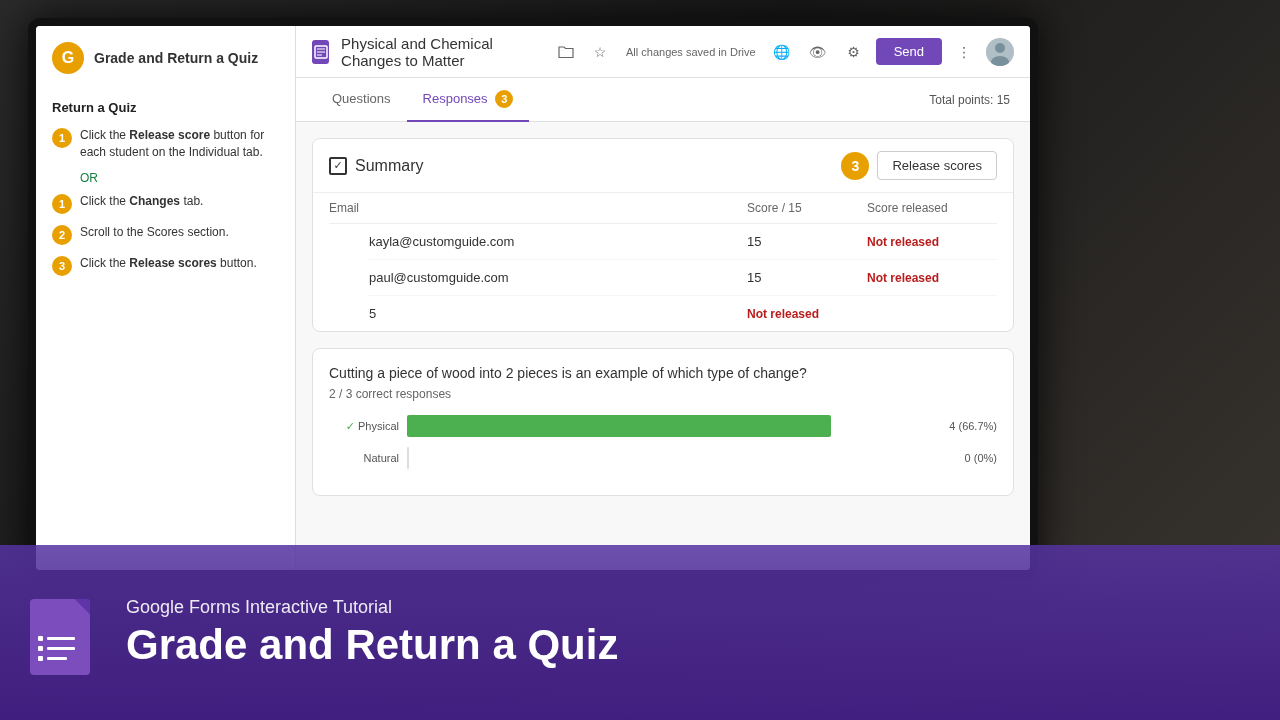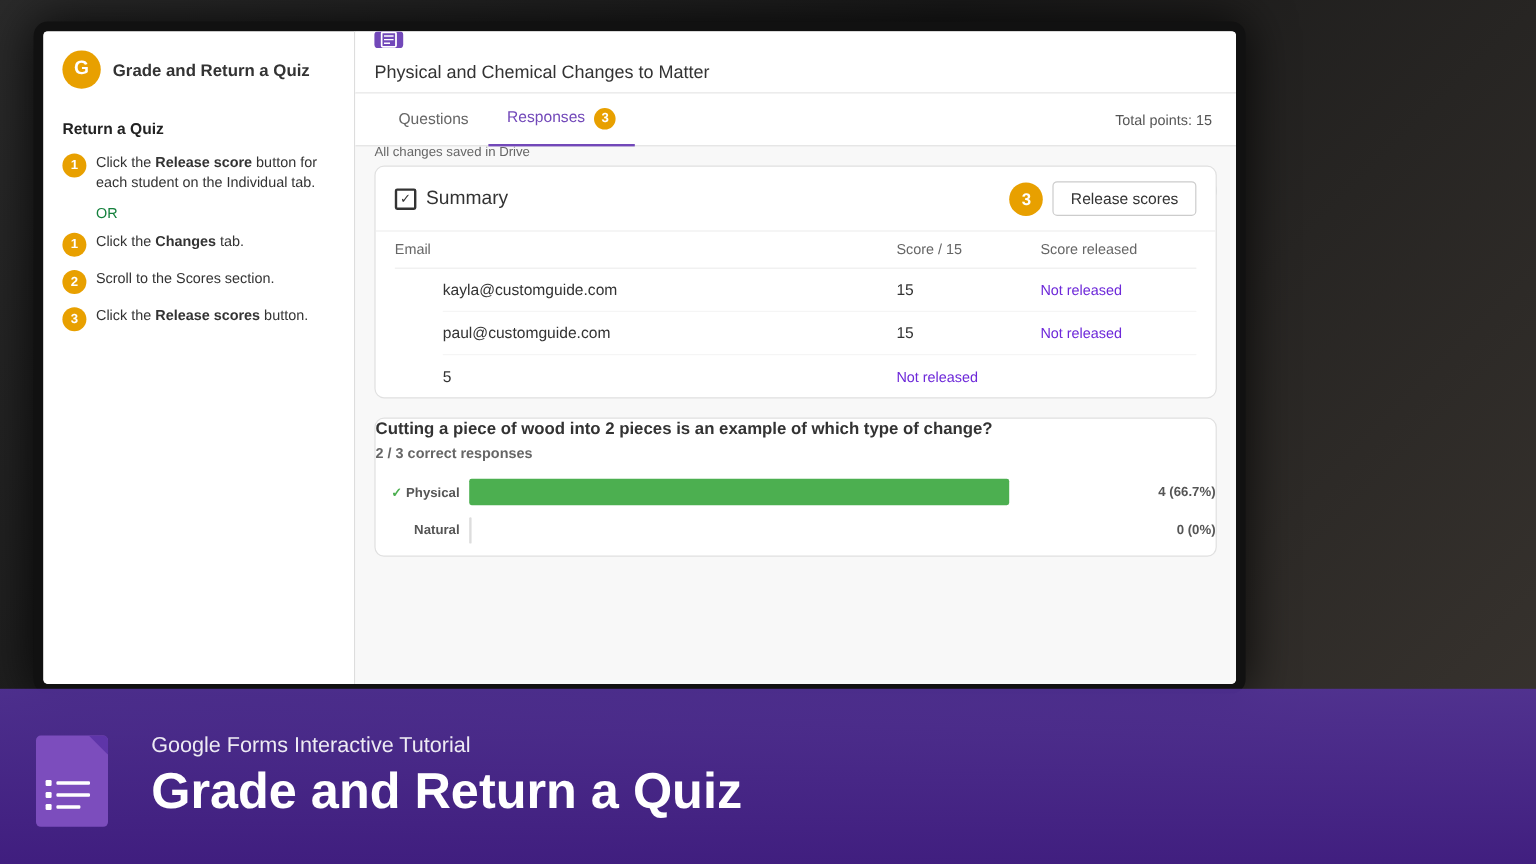--- a/index.html
+++ b/index.html
@@ -116,24 +116,24 @@
       flex-direction: column;
       overflow: hidden;
     }
 
     
     .top-bar {
       background: white;
       padding: 0 16px;
       height: 52px;
       display: flex;
+      align-items: center;
       gap: 12px;
       border-bottom: 1px solid #e0e0e0;
       flex-shrink: 0;
-      flex-direction: column;
     }
 
     .forms-icon {
       width: 24px; height: 24px;
       background: #7248b9;
       border-radius: 3px;
       display: flex; align-items: center; justify-content: center;
       color: white; font-size: 10px;
     }
 
@@ -314,30 +314,31 @@
       font-size: 13px;
       color: #333;
       border-bottom: 1px solid #f5f5f5;
       align-items: center;
       margin-left: 40px;
     }
 
     .table-row:last-child { border-bottom: none; }
 
     .not-released {
-      color: #6d28d9;
+      color: #b91c1c;
       font-size: 12px;
+      font-weight: bold;
     }
 
     
     .question-card {
       background: white;
       border-radius: 8px;
       border: 1px solid #e0e0e0;
-      font-weight: bold;
+      padding: 16px;
     }
 
     .question-text {
       font-size: 14px;
       color: #333;
       margin-bottom: 6px;
     }
 
     .correct-responses {
       font-size: 12px;
@@ -386,21 +387,21 @@
       font-size: 11px;
       color: #555;
       margin-left: 4px;
       white-space: nowrap;
     }
 
     
     .bottom-overlay {
       position: absolute;
       bottom: 0; left: 0; right: 0;
-      height: 146px;
+      height: 175px;
       background: linear-gradient(180deg, rgba(85,50,160,0.85) 0%, rgba(65,30,130,0.97) 100%);
       display: flex;
       align-items: center;
       padding: 0 30px;
       gap: 24px;
     }
 
     .forms-logo-big {
       width: 72px; height: 88px;
       flex-shrink: 0;

